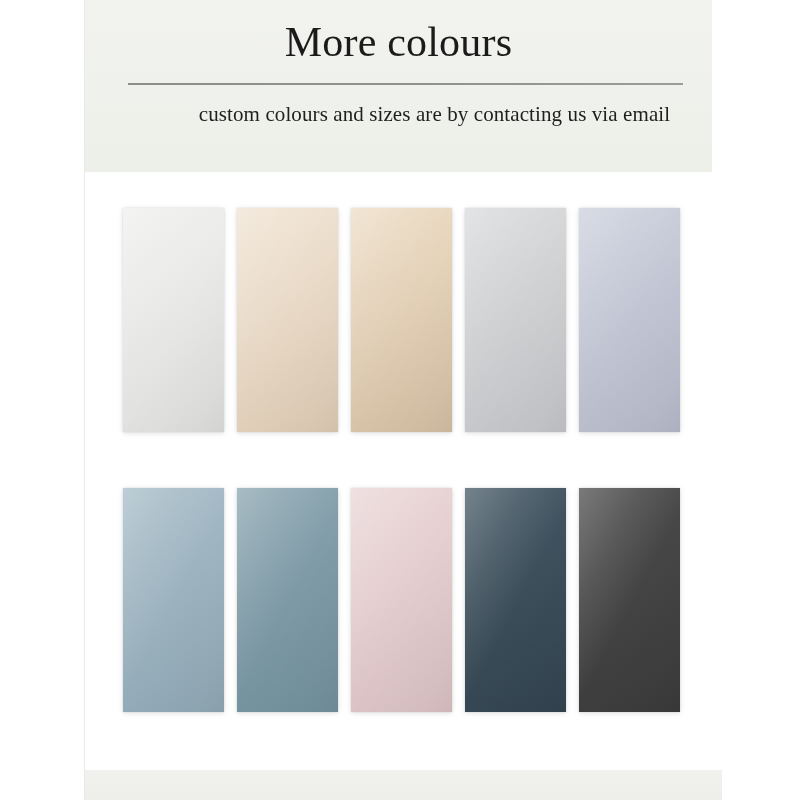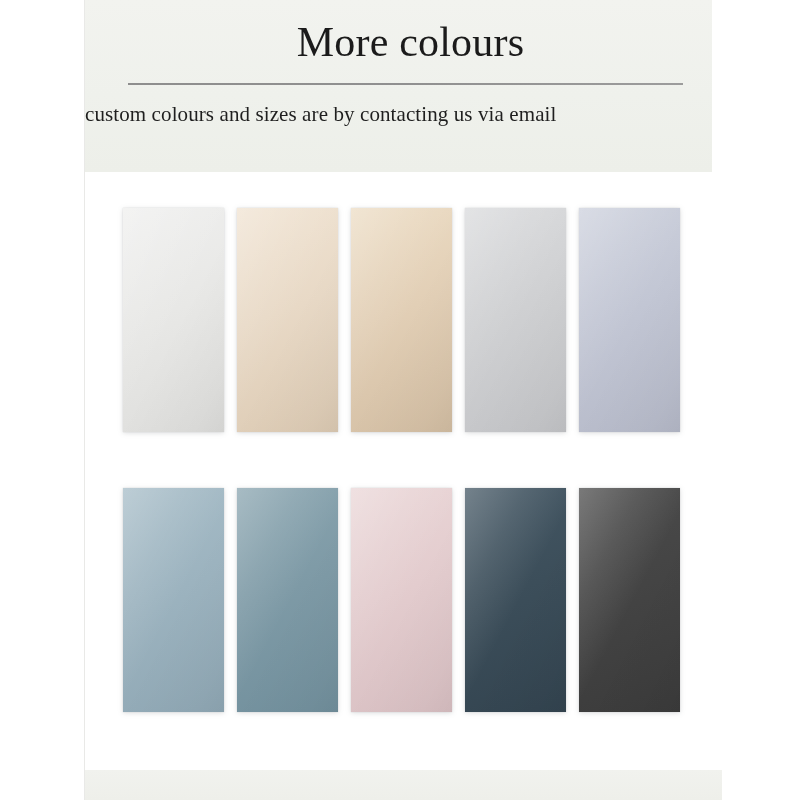--- a/index.html
+++ b/index.html
@@ -46,44 +46,44 @@
     left: 0;
     top: 14px;
     width: 627px;
     text-align: center;
     font-family: "Liberation Serif", "DejaVu Serif", serif;
     font-size: 42px;
     line-height: 56px;
     font-weight: 400;
     color: #1b1b1b;
     letter-spacing: 0.2px;
-    margin-left: 12px;
   }
 
   .title-divider {
     position: absolute;
     left: 43px;
     top: 83px;
     width: 555px;
     height: 2px;
     background: linear-gradient(90deg, #8e8e8e 0%, #909090 50%, #9c9c9c 100%);
   }
 
   .page-subtitle {
     position: absolute;
     left: 0;
     top: 98px;
     width: 627px;
-    text-align: left;
+    text-align: center;
     font-family: "Liberation Serif", "DejaVu Serif", serif;
     font-size: 21px;
     line-height: 32px;
     font-weight: 400;
     color: #1f1f1f;
     letter-spacing: 0.1px;
+    padding-left: 36px;
   }
 
   
   .swatch-area {
     position: absolute;
     left: 85px;
     top: 172px;
     width: 637px;
     height: 598px;
     background: #ffffff;

